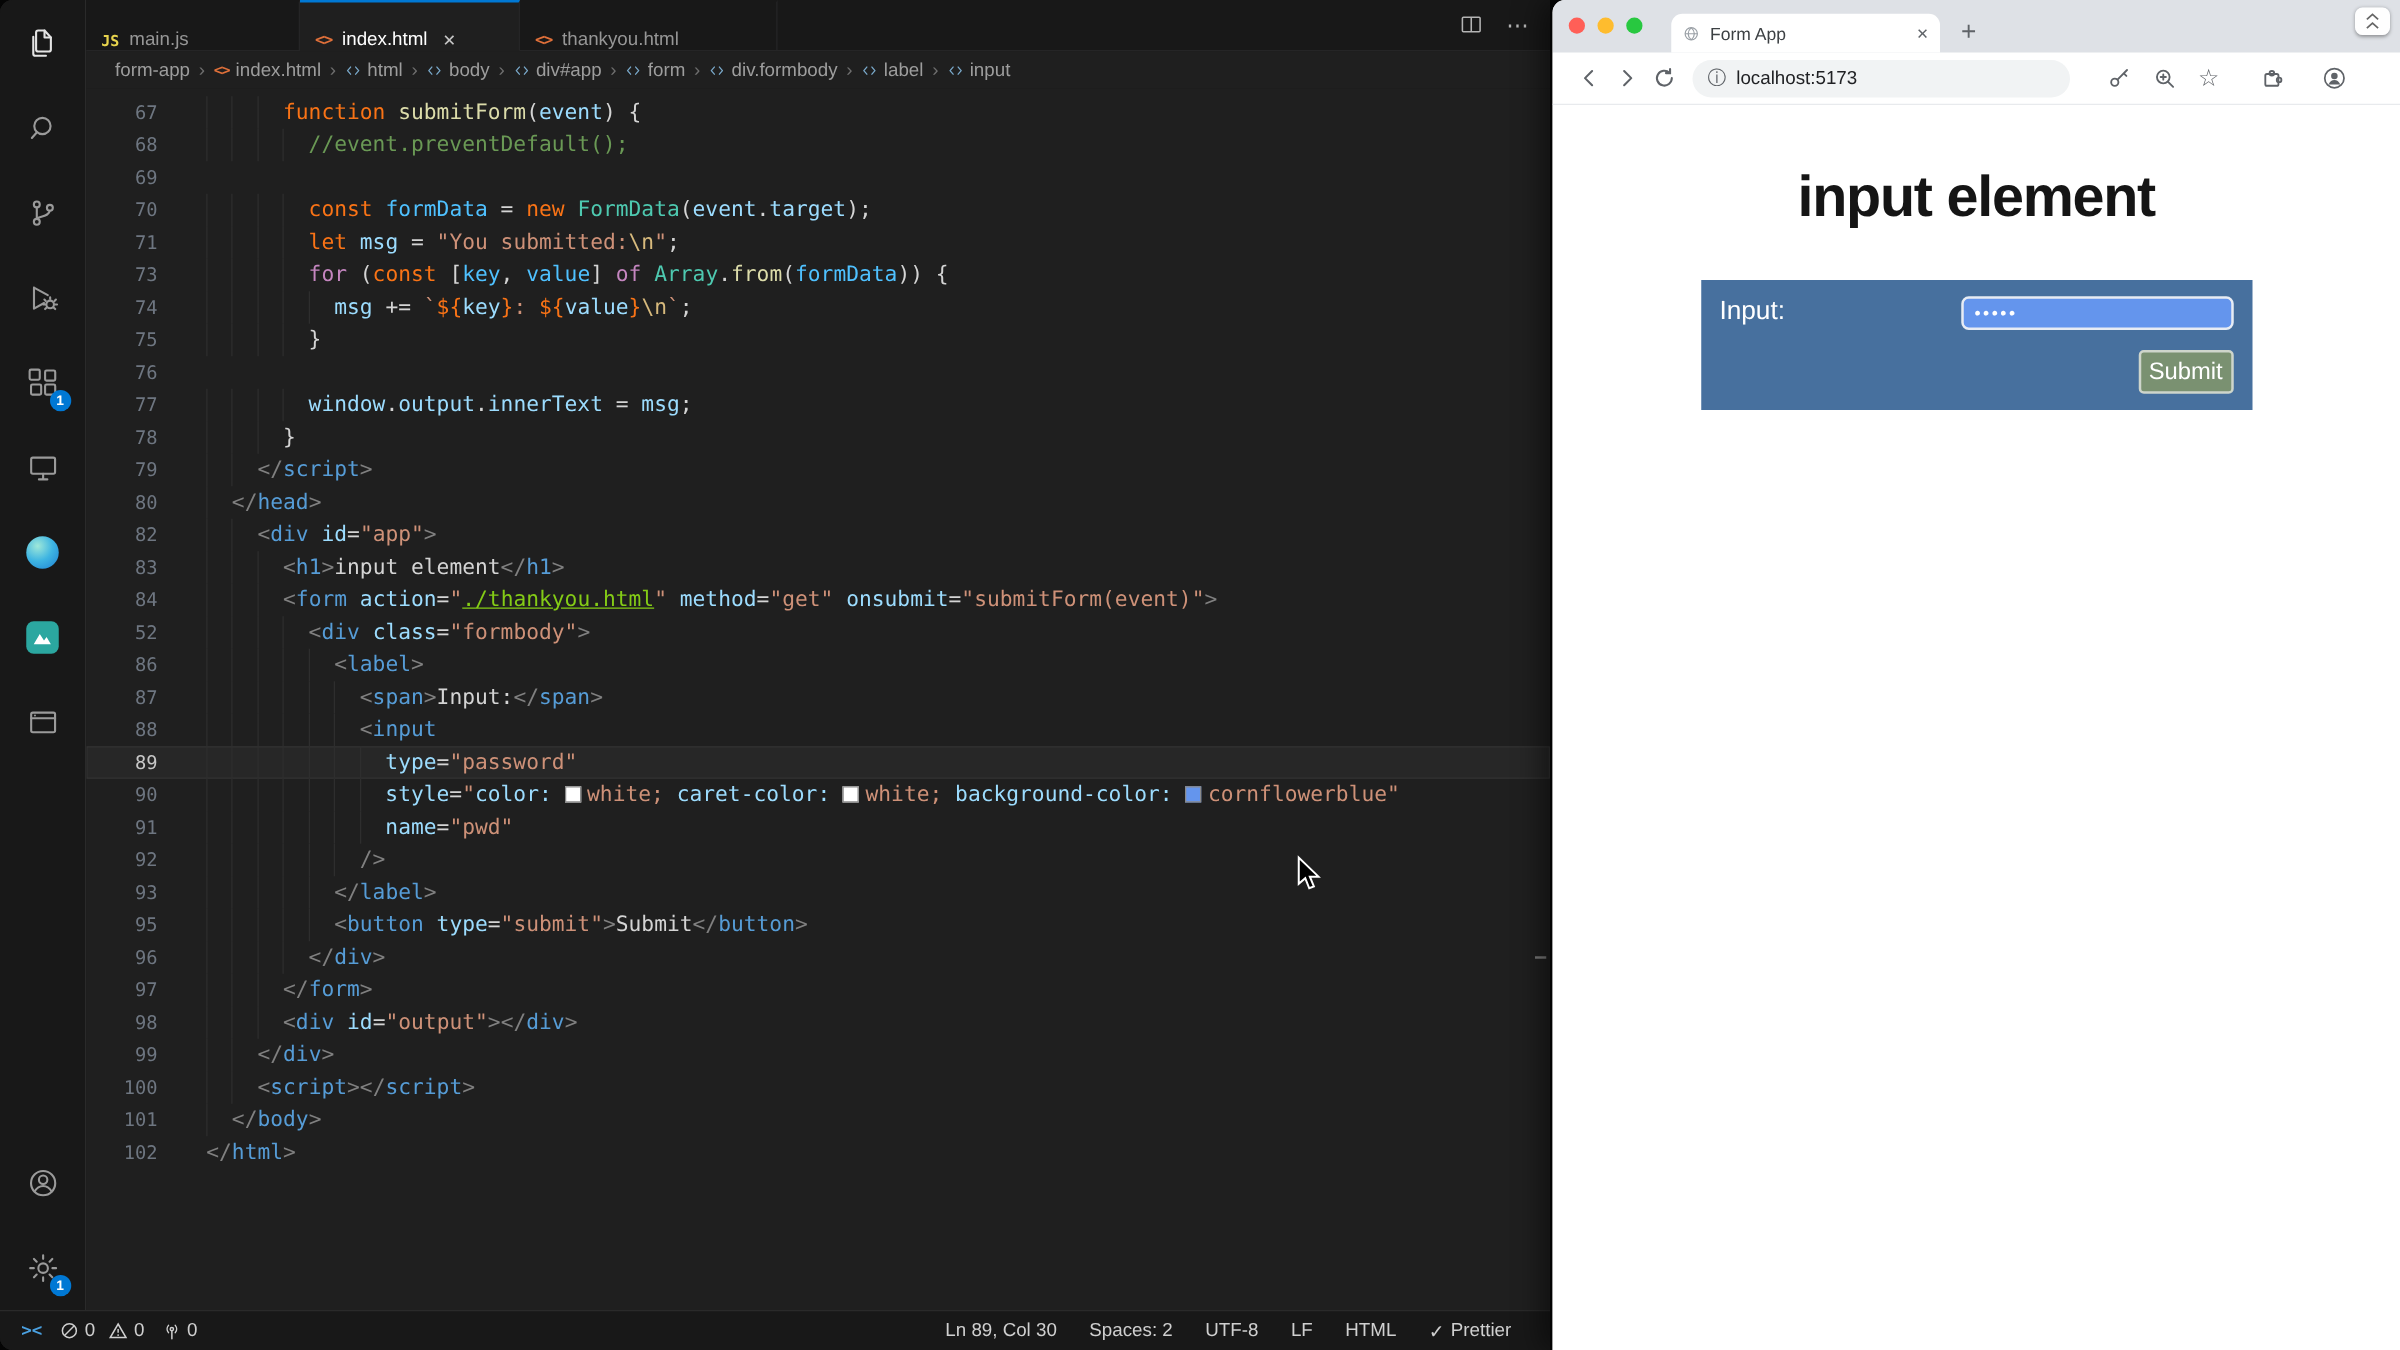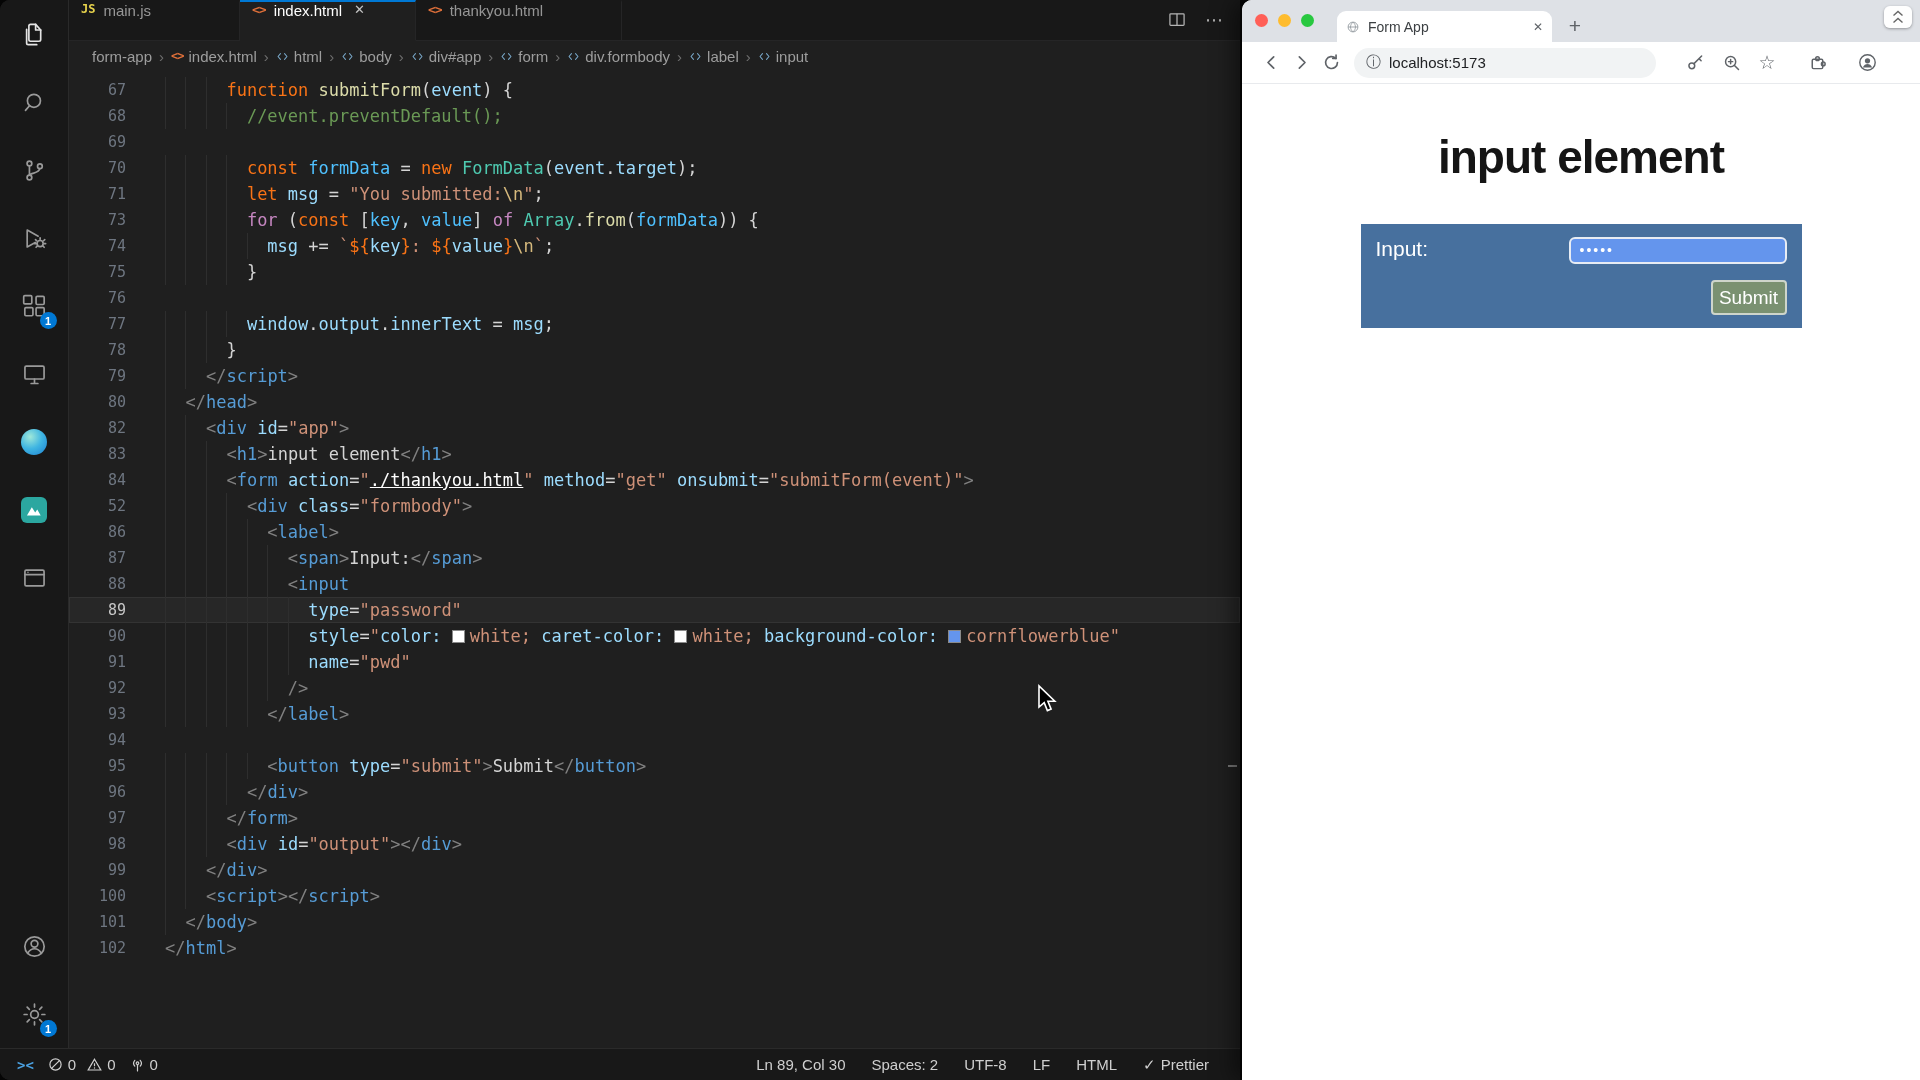--- a/index.html
+++ b/index.html
@@ -44,21 +44,21 @@
     display:flex; align-items:center; justify-content:center; font-weight:bold;
   }
   .edge-ball { width:26px; height:26px; border-radius:50%;
     background:radial-gradient(circle at 35% 30%, #9fe8d9, #3fb5e2 48%, #1c7fd2); }
   .teal-sq { width:26px; height:26px; border-radius:6px; background:#2ba7a0;
     display:flex; align-items:center; justify-content:center; }
 
   .editor-col { flex:1; display:flex; flex-direction:column; min-width:0; }
   .tabbar { height:41px; flex:none; background:#181818; display:flex; align-items:stretch; border-bottom:1px solid #252526; }
   .tab {
-    display:flex; align-items:flex-start; gap:8px; padding:0 12px; font-size:15px;
+    display:flex; align-items:flex-end; gap:8px; padding:0 12px; font-size:15px;
     color:#969696; background:#181818; border-right:1px solid #252526; cursor:pointer;
     border-top:2px solid transparent; white-space:nowrap;
   }
   .tab.active { background:#1f1f1f; color:#ffffff; border-top:2px solid #0078d4; border-bottom:1px solid #1f1f1f; margin-bottom:-1px; }
   .tab-icon { font-family:"DejaVu Sans Mono", monospace; font-weight:bold; }
   .tab-icon.js { color:#e8d44d; font-size:12px; }
   .tab-icon.html { color:#e0703a; font-size:13px; letter-spacing:-1px; }
   .tab-close { font-size:13px; color:#c5c5c5; margin-left:4px; cursor:pointer; }
   .tab-actions { margin-left:auto; display:flex; align-items:center; gap:18px; padding-right:16px; color:#b4b4b4; }
   .tab-actions svg { width:20px; height:20px; }
@@ -75,21 +75,21 @@
 
   .editor { flex:1; position:relative; background:#1f1f1f; padding-top:6px; overflow:hidden; }
   .code-line { display:flex; height:26px; line-height:26px; font-family:"DejaVu Sans Mono", monospace; font-size:17px; position:relative; }
   .code-line.active { background:rgba(234,234,234,0.045); box-shadow:inset 0 0 0 1px rgba(255,255,255,0.06); }
   .ln { flex:none; width:57px; text-align:right; color:#6e7681; font-size:15px; }
   .code-line.active .ln { color:#c7c7c7; }
   .code-text { flex:1; margin-left:39px; white-space:pre; position:relative; color:#d4d4d4; }
   .guide { position:absolute; top:0; bottom:0; width:1px; background:#2e2e2e; }
   .t-kw{color:#f97316}.t-ct{color:#c586c0}.t-fn{color:#dcdcaa}.t-cl{color:#4ec9b0}
   .t-vr{color:#9cdcfe}.t-cv{color:#4fc1ff}.t-st{color:#ce9178}
-  .t-stl{color:#ffffff;text-decoration:underline}
+  .t-stl{color:#84cc16;text-decoration:underline}
   .t-es{color:#d7ba7d}.t-cm{color:#6a9955}.t-pn{color:#808080}
   .t-tag{color:#569cd6}.t-attr{color:#9cdcfe}.t-pl{color:#d4d4d4}
   .t-swW,.t-swB{display:inline-block;width:13px;height:13px;vertical-align:-1px;margin-right:5px;border:1px solid #8a8a8a}
   .t-swW{background:#ffffff}.t-swB{background:#6495ed}
   .overview-mark { position:absolute; right:3px; width:9px; height:2px; background:rgba(255,255,255,0.4); }
 
   .statusbar {
     height:32px; flex:none; background:#181818; border-top:1px solid #2a2a2a;
     display:flex; align-items:center; color:#cfcfcf; font-size:15px; padding:0 10px;
   }
@@ -436,24 +436,20 @@
                 <span class="ln">91</span>
                 <span class="code-text"><span class="guide" style="left: 0ch;"></span><span class="guide" style="left: 2ch;"></span><span class="guide" style="left: 4ch;"></span><span class="guide" style="left: 6ch;"></span><span class="guide" style="left: 8ch;"></span><span class="guide" style="left: 10ch;"></span><span class="guide" style="left: 12ch;"></span><span>              </span><span class="t-attr">name</span><span class="t-pl">=</span><span class="t-st">"pwd"</span></span>
               </div>
               <div class="code-line">
                 <span class="ln">92</span>
                 <span class="code-text"><span class="guide" style="left: 0ch;"></span><span class="guide" style="left: 2ch;"></span><span class="guide" style="left: 4ch;"></span><span class="guide" style="left: 6ch;"></span><span class="guide" style="left: 8ch;"></span><span class="guide" style="left: 10ch;"></span><span>            </span><span class="t-pn">/&gt;</span></span>
               </div>
               <div class="code-line">
                 <span class="ln">93</span>
                 <span class="code-text"><span class="guide" style="left: 0ch;"></span><span class="guide" style="left: 2ch;"></span><span class="guide" style="left: 4ch;"></span><span class="guide" style="left: 6ch;"></span><span class="guide" style="left: 8ch;"></span><span>          </span><span class="t-pn">&lt;/</span><span class="t-tag">label</span><span class="t-pn">&gt;</span></span>
-              </div>
-              <div class="code-line">
-                <span class="ln">94</span>
-                <span class="code-text"></span>
               </div>
               <div class="code-line">
                 <span class="ln">95</span>
                 <span class="code-text"><span class="guide" style="left: 0ch;"></span><span class="guide" style="left: 2ch;"></span><span class="guide" style="left: 4ch;"></span><span class="guide" style="left: 6ch;"></span><span class="guide" style="left: 8ch;"></span><span>          </span><span class="t-pn">&lt;</span><span class="t-tag">button</span><span> </span><span class="t-attr">type</span><span class="t-pl">=</span><span class="t-st">"submit"</span><span class="t-pn">&gt;</span><span class="t-pl">Submit</span><span class="t-pn">&lt;/</span><span class="t-tag">button</span><span class="t-pn">&gt;</span></span>
               </div>
               <div class="code-line">
                 <span class="ln">96</span>
                 <span class="code-text"><span class="guide" style="left: 0ch;"></span><span class="guide" style="left: 2ch;"></span><span class="guide" style="left: 4ch;"></span><span class="guide" style="left: 6ch;"></span><span>        </span><span class="t-pn">&lt;/</span><span class="t-tag">div</span><span class="t-pn">&gt;</span></span>
               </div>
               <div class="code-line">

